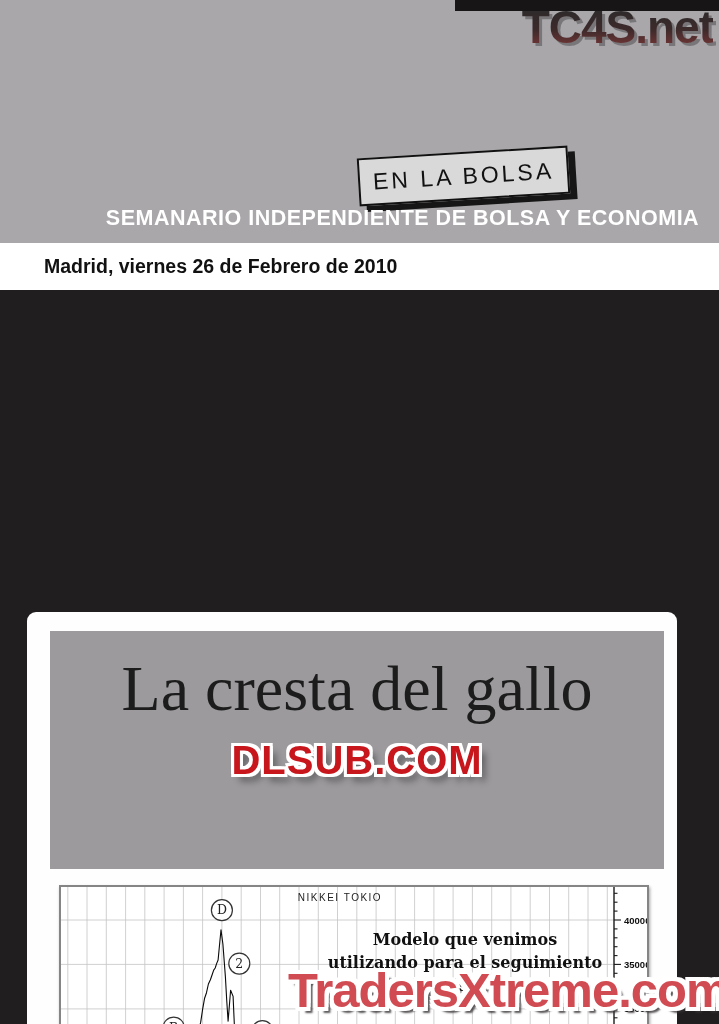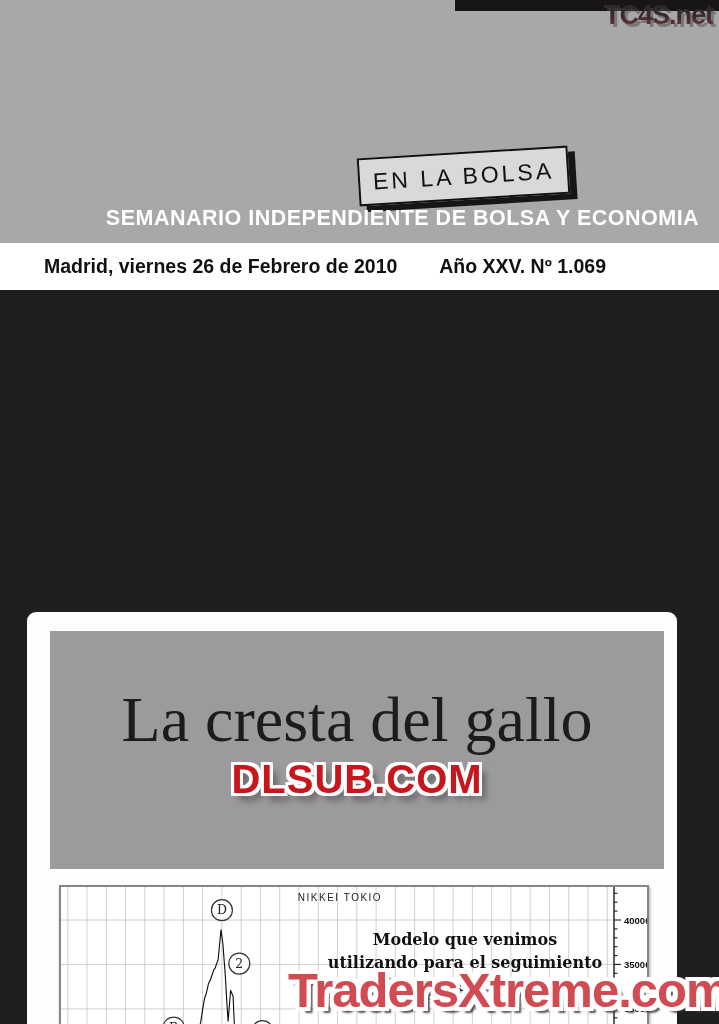--- a/index.html
+++ b/index.html
@@ -5,21 +5,21 @@
   html,body{margin:0;padding:0;}
   body{
     width:719px;height:1024px;position:relative;overflow:hidden;
     background:#ffffff;font-family:"Liberation Sans",sans-serif;
   }
   
   .header{position:absolute;left:0;top:0;width:719px;height:243px;background:#a9a7aa;}
   .top-black-bar{position:absolute;left:455px;top:0;width:264px;height:11px;background:#171516;}
   .tc4s{
     position:absolute;top:0px;right:6px;
-    font-size:27px;font-weight:bold;letter-spacing:-1px;font-style:normal;
+    font-size:46px;font-weight:bold;letter-spacing:-1px;font-style:normal;
     background:linear-gradient(180deg,#2c2a2b 15%,#3d2a2b 55%,#8a3a3a 100%);
     -webkit-background-clip:text;background-clip:text;color:transparent;
     filter:drop-shadow(3px 3px 0 rgba(80,78,80,0.55));
   }
   .masthead{
     position:absolute;left:28px;top:14px;width:690px;
     font-size:166px;line-height:1.0;font-weight:bold;font-style:italic;
     color:#ffffff;letter-spacing:-5px;z-index:1;
   }
   .tagline-box{
@@ -37,25 +37,25 @@
   }
   
   .dateband{position:absolute;left:0;top:243px;width:650px;height:47px;background:#ffffff;}
   .date-left{position:absolute;left:44px;top:0;line-height:47px;font-size:19.5px;font-weight:bold;color:#111;}
   .issue{position:absolute;right:44px;top:0;line-height:47px;font-size:19.5px;font-weight:bold;color:#111;}
   
   .blackarea{position:absolute;left:0;top:290px;width:719px;height:734px;background:#201e1f;}
   .panel{position:absolute;left:27px;top:322px;width:650px;height:662px;background:#fefefe;border-radius:9px;}
   .graybox{position:absolute;left:23px;top:19px;width:614px;height:238px;background:#9c9a9d;text-align:center;}
   .headline{
-    margin:0;padding-top:52px;font-family:"Liberation Serif","DejaVu Serif",serif;
+    margin:0;padding-top:21px;font-family:"Liberation Serif","DejaVu Serif",serif;
     font-weight:normal;font-size:64px;color:#1c1c1c;letter-spacing:0px;
   }
   .dlsub{
-    display:inline-block;margin-top:0;
+    display:inline-block;margin-top:12px;
     font-size:40px;font-weight:bold;color:#c8161d;letter-spacing:1px;
     text-shadow:
       -3px -3px 0 #fff, 3px -3px 0 #fff, -3px 3px 0 #fff, 3px 3px 0 #fff,
       -3px 0 0 #fff, 3px 0 0 #fff, 0 -3px 0 #fff, 0 3px 0 #fff,
       6px 7px 7px rgba(0,0,0,0.45);
   }
   .chartbox{
     position:absolute;left:32px;top:273px;width:586px;height:379px;
     background:#ffffff;border:2px solid #858585;
     box-shadow:1px 2px 3px rgba(0,0,0,0.35);
@@ -78,21 +78,20 @@
   <div class="top-black-bar"></div>
   <div class="tc4s">TC4S.net</div>
   <div class="tagline-box">
     <span>EN LA BOLSA</span>
   </div>
   <div class="subtitle">SEMANARIO INDEPENDIENTE DE BOLSA Y ECONOMIA</div>
 </div>
 
 <div class="dateband">
   <span class="date-left">Madrid, viernes 26 de Febrero de 2010</span>
-  <span class="issue">Año XXV. Nº 1.069</span>
 </div>
 
 <div class="blackarea">
   <div class="panel">
     <div class="graybox">
       <h1 class="headline">La cresta del gallo</h1>
       <div><span class="dlsub">DLSUB.COM</span></div>
     </div>
     <div class="chartbox">
       <div id="chart-mount">

